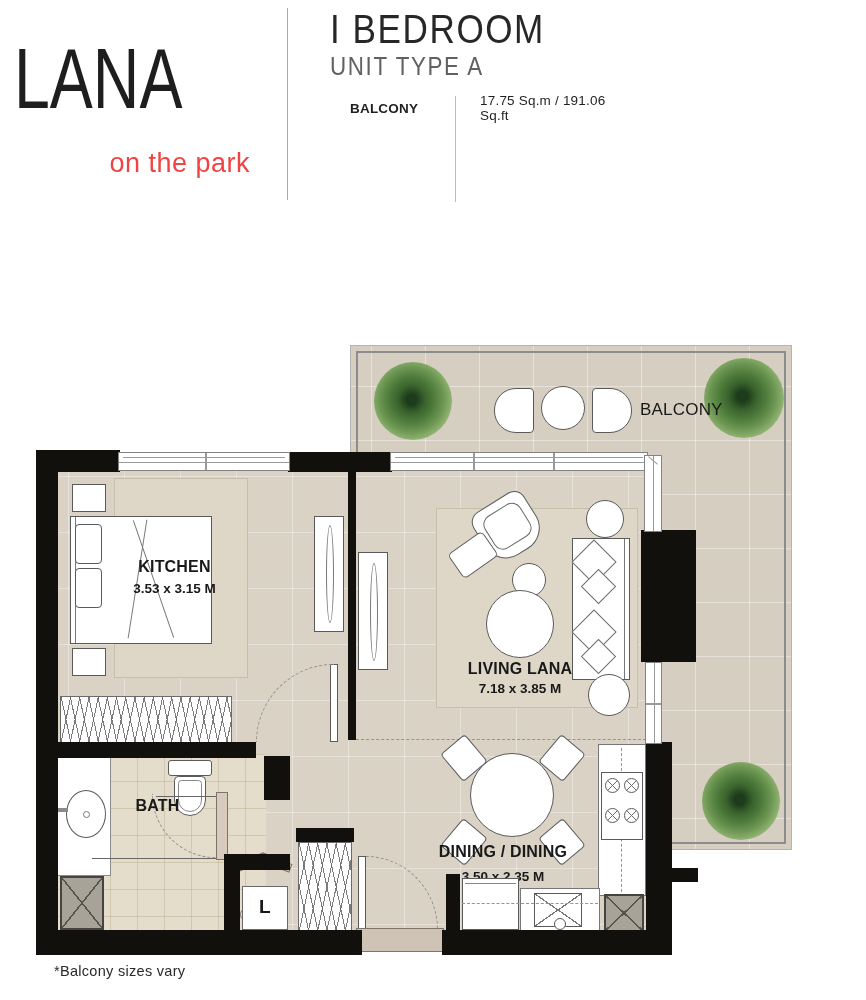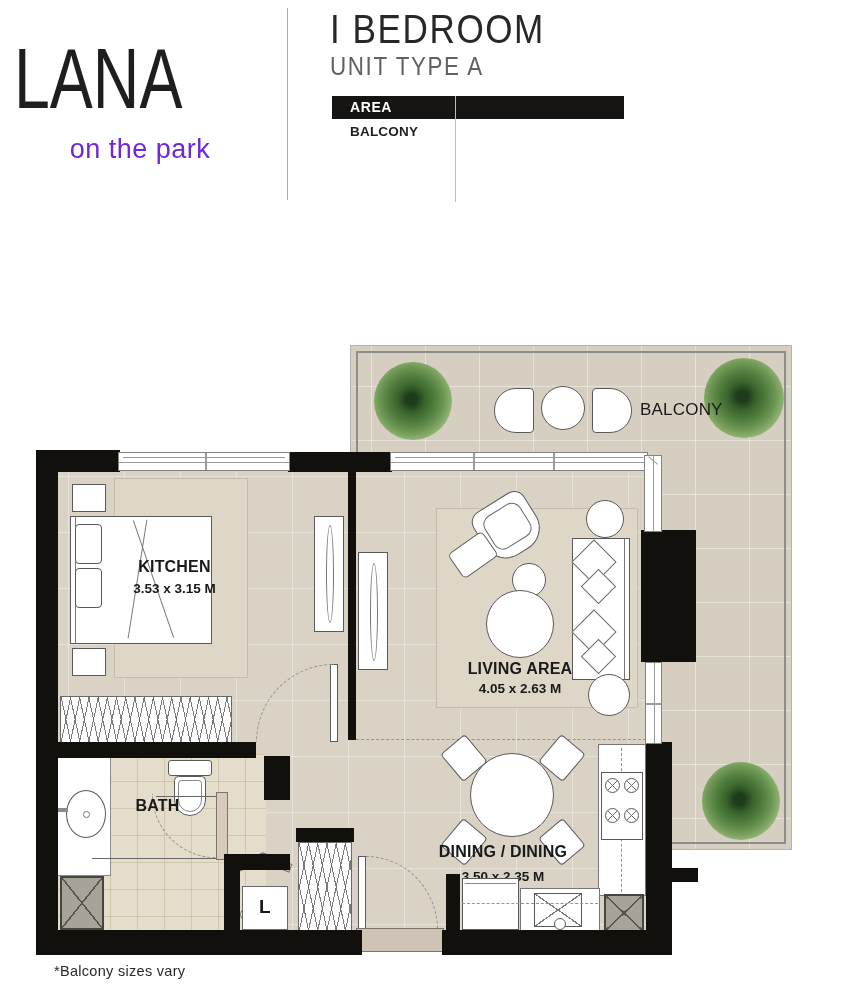--- a/index.html
+++ b/index.html
@@ -3,22 +3,22 @@
 <meta charset="utf-8">
 <style>
   html,body{margin:0;padding:0;background:#fff;}
   #page{position:relative;width:866px;height:1000px;background:#fff;overflow:hidden;
         font-family:"Liberation Sans",sans-serif;}
   .abs{position:absolute;}
 
   
   .logo{position:absolute;left:14px;top:36px;font-size:104px;line-height:1;font-weight:400;
         color:#1f1e1e;letter-spacing:0px;transform:scale(.62,.82);transform-origin:0 0;}
-  .tagline{position:absolute;left:30px;top:134px;width:220px;text-align:center;
-        font-size:27px;font-weight:400;color:#6d28d9;letter-spacing:.5px;}
+  .tagline{position:absolute;left:30px;top:148px;width:220px;text-align:right;
+        font-size:27px;font-weight:400;color:#ef4444;letter-spacing:.5px;}
   .vdiv{position:absolute;left:287px;top:8px;width:1px;height:192px;background:#a9a9a9;}
   .title{position:absolute;left:330px;top:8px;font-size:45px;line-height:1;font-weight:300;
         color:#272727;letter-spacing:2px;transform:scale(.78,.92);transform-origin:0 0;}
   .subtitle{position:absolute;left:330px;top:53px;font-size:28px;line-height:1;font-weight:300;
         color:#616161;letter-spacing:2px;transform:scale(.8,.95);transform-origin:0 0;}
   .atable{position:absolute;left:332px;top:96px;width:292px;font-size:13.5px;color:#1f1f1f;}
   .atable .hd{background:#161514;color:#fff;height:23px;line-height:23px;padding-left:18px;
         font-weight:700;letter-spacing:.6px;font-size:14px;}
   .atable .row{display:flex;height:24.5px;align-items:center;}
   .atable .lab{width:123px;padding-left:18px;font-weight:700;letter-spacing:.2px;}
@@ -76,23 +76,23 @@
 
 <div id="page">
 
   <div class="logo">LANA</div>
   <div class="tagline">on the park</div>
   <div class="vdiv"></div>
   <div class="title">I BEDROOM</div>
   <div class="subtitle">UNIT TYPE A</div>
 
   <div class="atable">
-    <div class="hd">AREA</div>
     <div class="row">
       <div class="lab">BALCONY</div>
+      <div class="val">17.75 Sq.m / 191.06 Sq.ft</div>
     </div>
   </div>
   <div class="tdiv"></div>
 
   <div class="abs" style="left:0;top:0;width:866px;height:1000px;">
 
     <div class="balcony" style="left:350px;top:345px;width:440px;height:503px;"></div>
     <div class="plant" style="left:374px;top:362px;width:78px;height:78px;"></div>
     <div class="plant" style="left:704px;top:358px;width:80px;height:80px;"></div>
     <div class="plant" style="left:702px;top:762px;width:78px;height:78px;"></div>
@@ -136,22 +136,22 @@
     </div>
     <div class="pil" style="left:578px;top:546px;width:32px;height:32px;"></div>
     <div class="pil" style="left:586px;top:574px;width:25px;height:25px;"></div>
     <div class="pil" style="left:578px;top:616px;width:32px;height:32px;"></div>
     <div class="pil" style="left:586px;top:644px;width:25px;height:25px;"></div>
     <div class="round" style="left:588px;top:674px;width:42px;height:42px;"></div>
     <div class="furn" style="left:358px;top:552px;width:30px;height:118px;">
       <div class="lens" style="left:11px;top:10px;width:8px;height:98px;"></div>
     </div>
 
-    <div class="rlabel" style="left:430px;top:660px;width:180px;">LIVING AREA</div>
-    <div class="rdims" style="left:430px;top:681px;width:180px;">4.05 x 2.63 M</div>
+    <div class="rlabel" style="left:430px;top:660px;width:180px;">LIVING LANA</div>
+    <div class="rdims" style="left:430px;top:681px;width:180px;">7.18 x 3.85 M</div>
 
     <div class="dash-h" style="left:356px;top:739px;width:290px;"></div>
 
     <div class="furn" style="left:448px;top:740px;width:32px;height:36px;border-radius:4px;transform:rotate(-40deg);"></div>
     <div class="furn" style="left:546px;top:740px;width:32px;height:36px;border-radius:4px;transform:rotate(40deg);"></div>
     <div class="round" style="left:470px;top:753px;width:84px;height:84px;"></div>
     <div class="furn" style="left:448px;top:824px;width:32px;height:36px;border-radius:4px;transform:rotate(40deg);"></div>
     <div class="furn" style="left:546px;top:824px;width:32px;height:36px;border-radius:4px;transform:rotate(-40deg);"></div>
     <div class="rlabel" style="left:408px;top:843px;width:190px;">DINING / DINING</div>
     <div class="rdims" style="left:408px;top:869px;width:190px;">3.50 x 2.35 M</div>

